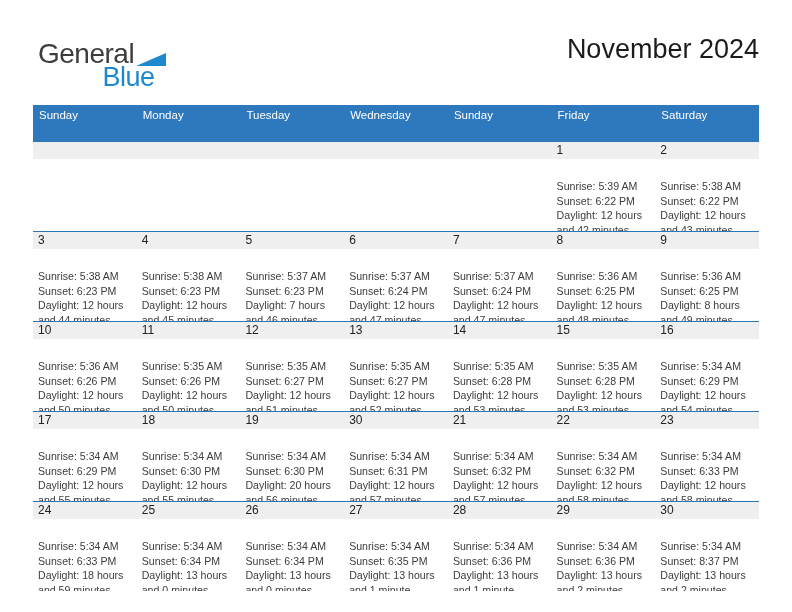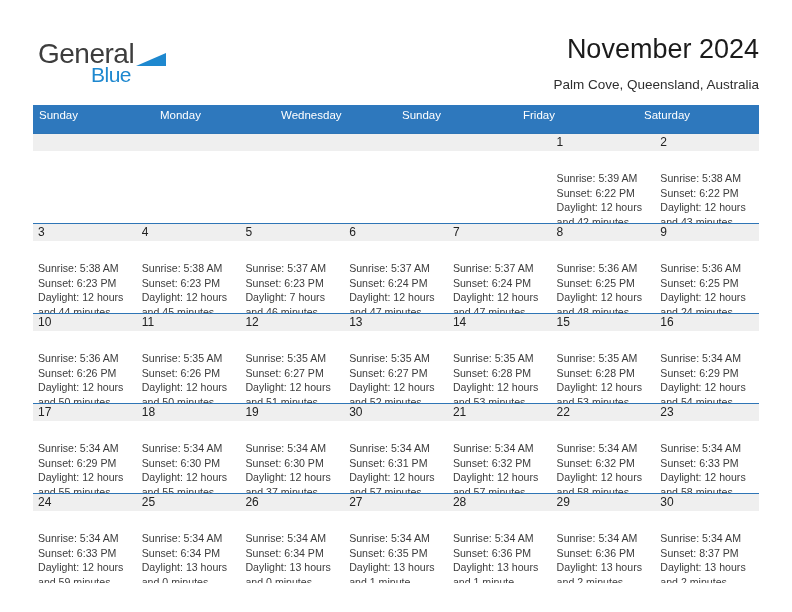--- a/index.html
+++ b/index.html
@@ -12,30 +12,30 @@
   }
   html,body{margin:0;padding:0;background:#ffffff;}
   body{width:792px;height:612px;font-family:"Liberation Sans",sans-serif;-webkit-font-smoothing:antialiased;}
   .page{position:relative;width:792px;height:612px;background:#fff;overflow:hidden;}
 
   
   .logo{position:absolute;left:38px;top:40px;line-height:1;}
   .logo-row1{display:flex;align-items:flex-end;}
   .logo-general{font-size:28px;letter-spacing:-0.5px;color:var(--logo-dark);}
   .logo-triangle{margin-left:2px;margin-bottom:1px;display:block;}
-  .logo-blue{font-size:21px;letter-spacing:-0.5px;color:var(--logo-blue);margin-left:53px;margin-top:-4px;}
+  .logo-blue{font-size:27px;letter-spacing:-0.5px;color:var(--logo-blue);margin-left:53px;margin-top:-4px;text-align:center;}
 
   
   .titles{position:absolute;right:33px;top:34px;text-align:right;}
   .page-title{font-size:27px;font-weight:normal;color:#1B1B1B;margin:0;letter-spacing:0;text-align:right;}
   .page-subtitle{font-size:13.5px;color:#2E2E2E;margin-top:12px;}
 
   
   .calendar{position:absolute;left:33px;top:105px;width:726px;}
-  .weekday-row{display:flex;background:var(--header-blue);height:28px;}
+  .weekday-row{display:flex;background:var(--header-blue);height:36px;}
   .weekday-cell{flex:1 1 0;color:#FFFFFF;font-size:11.5px;line-height:20px;padding-left:6px;box-sizing:border-box;overflow:hidden;white-space:nowrap;}
   .week-row{display:flex;height:90px;border-top:1px solid var(--divider-blue);box-sizing:border-box;background:#fff;}
   .day-cell{flex:1 1 0;box-sizing:border-box;overflow:hidden;}
   .day-band{height:17px;background:var(--band-gray);font-size:12px;line-height:17px;padding-left:5px;color:#222222;}
   .day-lines{padding:20px 7px 0 5px;font-size:10.6px;line-height:14.6px;color:var(--text-dark);}
 </style>
 </head>
 <body>
 
 <div class="page">
@@ -45,27 +45,27 @@
       <span class="logo-general">General</span>
       <svg class="logo-triangle" width="30" height="15" viewBox="0 0 30 15">
         <polygon points="0,14 30,1 30,14" fill="#1E88CF"></polygon>
       </svg>
     </div>
     <div class="logo-blue">Blue</div>
   </div>
 
   <div class="titles">
     <h1 class="page-title">November 2024</h1>
-    <div class="page-subtitle">Palm Cove, Queensland, Australia</div>
   </div>
 
   <div class="calendar">
     <div class="weekday-row" id="weekday-row">
         <div class="weekday-cell">Sunday</div>
         <div class="weekday-cell">Monday</div>
+        <div class="weekday-cell">Tuesday</div>
         <div class="weekday-cell">Wednesday</div>
         <div class="weekday-cell">Sunday</div>
         <div class="weekday-cell">Friday</div>
         <div class="weekday-cell">Saturday</div>
       </div>
     <div id="weeks">
         <div class="week-row">
           <div class="day-cell">
             <div class="day-band"></div>
             <div class="day-lines"></div>
@@ -150,21 +150,21 @@
               <div>Sunrise: 5:36 AM</div>
               <div>Sunset: 6:25 PM</div>
               <div>Daylight: 12 hours and 48 minutes.</div>
             </div>
           </div>
           <div class="day-cell">
             <div class="day-band">9</div>
             <div class="day-lines">
               <div>Sunrise: 5:36 AM</div>
               <div>Sunset: 6:25 PM</div>
-              <div>Daylight: 12 hours and 24 minutes.</div>
+              <div>Daylight: 8 hours and 49 minutes.</div>
             </div>
           </div>
         </div>
         <div class="week-row">
           <div class="day-cell">
             <div class="day-band">10</div>
             <div class="day-lines">
               <div>Sunrise: 5:36 AM</div>
               <div>Sunset: 6:26 PM</div>
               <div>Daylight: 12 hours and 50 minutes.</div>
@@ -234,21 +234,21 @@
               <div>Sunrise: 5:34 AM</div>
               <div>Sunset: 6:30 PM</div>
               <div>Daylight: 12 hours and 55 minutes.</div>
             </div>
           </div>
           <div class="day-cell">
             <div class="day-band">19</div>
             <div class="day-lines">
               <div>Sunrise: 5:34 AM</div>
               <div>Sunset: 6:30 PM</div>
-              <div>Daylight: 12 hours and 37 minutes.</div>
+              <div>Daylight: 20 hours and 56 minutes.</div>
             </div>
           </div>
           <div class="day-cell">
             <div class="day-band">30</div>
             <div class="day-lines">
               <div>Sunrise: 5:34 AM</div>
               <div>Sunset: 6:31 PM</div>
               <div>Daylight: 12 hours and 57 minutes.</div>
             </div>
           </div>
@@ -276,21 +276,21 @@
               <div>Daylight: 12 hours and 58 minutes.</div>
             </div>
           </div>
         </div>
         <div class="week-row">
           <div class="day-cell">
             <div class="day-band">24</div>
             <div class="day-lines">
               <div>Sunrise: 5:34 AM</div>
               <div>Sunset: 6:33 PM</div>
-              <div>Daylight: 12 hours and 59 minutes.</div>
+              <div>Daylight: 18 hours and 59 minutes.</div>
             </div>
           </div>
           <div class="day-cell">
             <div class="day-band">25</div>
             <div class="day-lines">
               <div>Sunrise: 5:34 AM</div>
               <div>Sunset: 6:34 PM</div>
               <div>Daylight: 13 hours and 0 minutes.</div>
             </div>
           </div>

